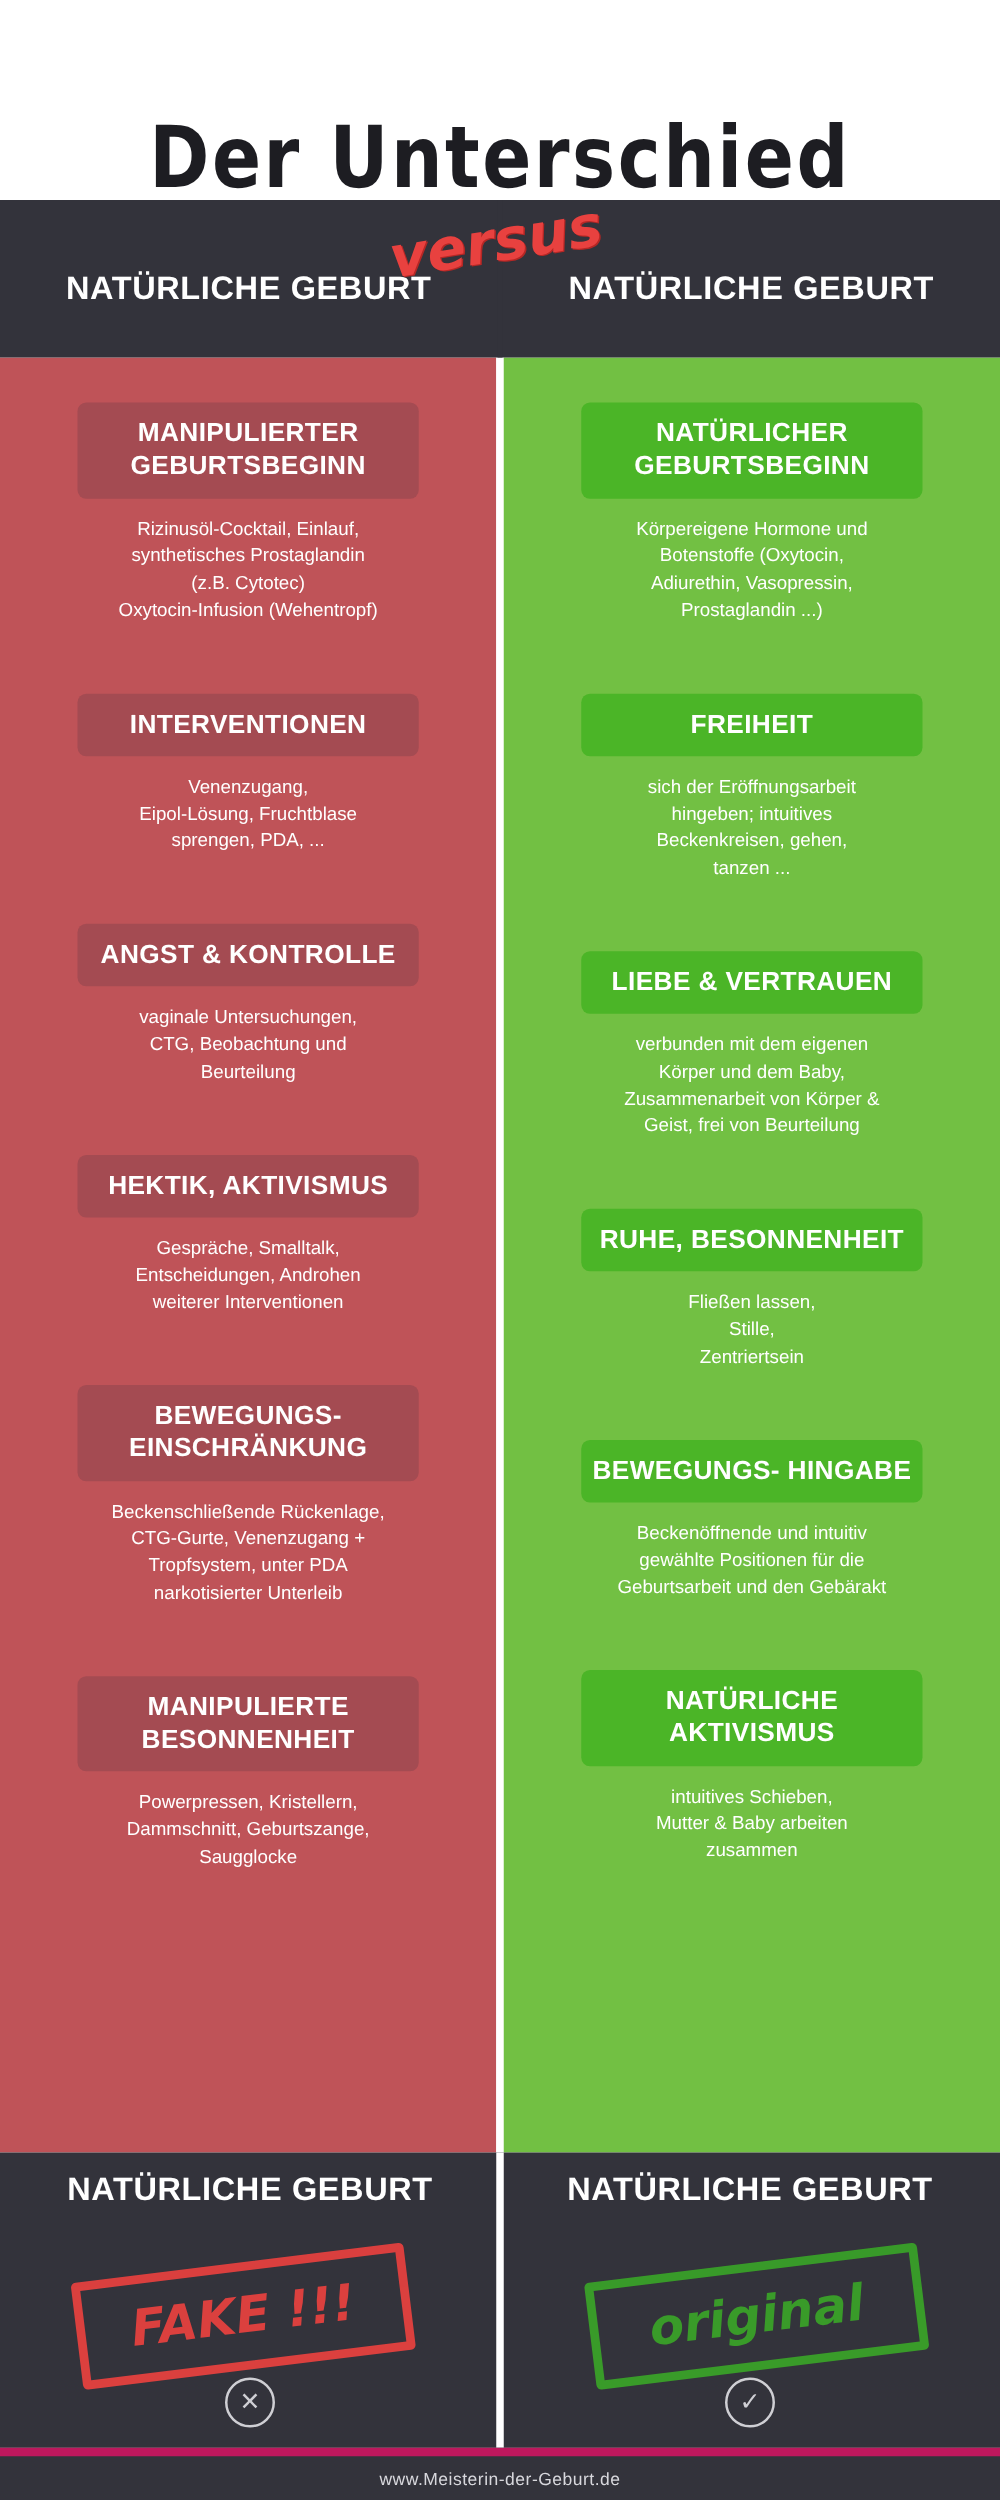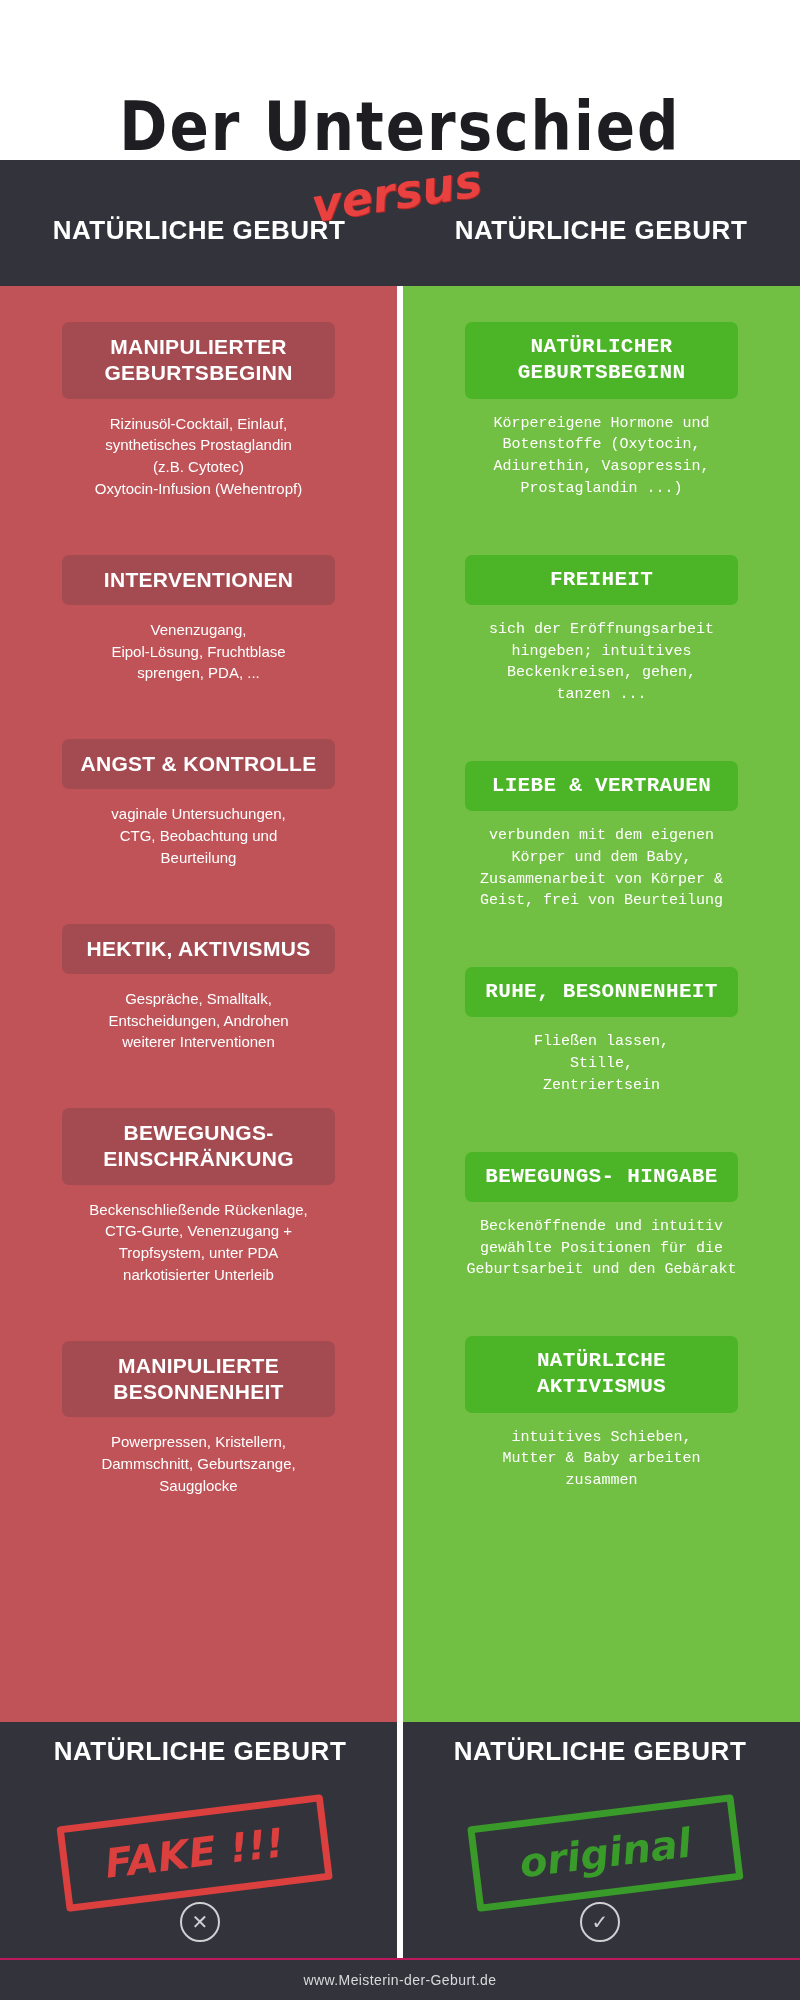--- a/index.html
+++ b/index.html
@@ -79,21 +79,21 @@
   }
   .col {
     width: 50%;
     padding: 36px 24px 30px 24px;
     display: flex;
     flex-direction: column;
     align-items: center;
     gap: 33px;
   }
   .col-left { background: #bf5358; }
-  .col-right { background: #72c043; font-family: Liberation Mono, monospace; }
+  .col-right { background: #72c043; }
   .col-gap { width: 6px; background: #ffffff; }
 
   .block { width: 100%; margin-bottom: 4px; }
   .pill {
     display: block;
     width: 78%;
     margin: 0 auto;
     border-radius: 7px;
     color: #ffffff;
     font-weight: bold;
@@ -186,21 +186,21 @@
     justify-content: center;
     color: #cfcfd4;
     font-size: 20px;
     line-height: 1;
   }
 
   
   .url-bar {
     height: 42px;
     background: #33333b;
-    border-top: 2px solid #be185d;
+    border-top: 7px solid #be185d;
     display: flex;
     align-items: center;
     justify-content: center;
   }
   .url-text {
     color: #d8d8dd;
     font-size: 14px;
     letter-spacing: 0.4px;
   }
 </style>

